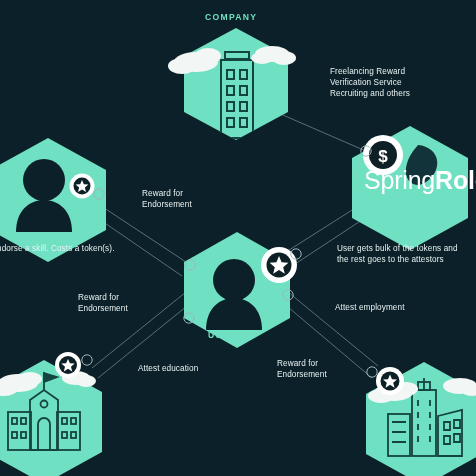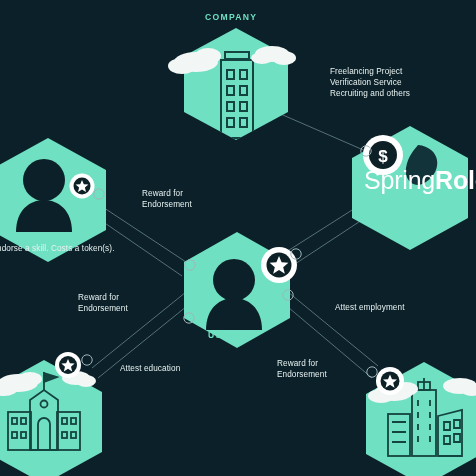--- a/index.html
+++ b/index.html
@@ -230,34 +230,36 @@
       <circle cx="372" cy="372" r="5.2" fill="none" stroke="#9fb6bc" stroke-width="1"></circle>
     </g>
   </svg>
 
   <div class="node-title" style="left:205px;top:12px;">COMPANY</div>
 
   <div class="node-title" style="left:208px;top:330px;">USER</div>
 
   <div class="brand-text" style="left:364px;top:166px;"><span class="light">Spring</span><b>Role</b></div>
 
-  <div class="label" style="left:330px;top:66px;">Freelancing Project
+  <div class="label" style="left:330px;top:66px;">Freelancing Reward
 Verification Service
 Recruiting and others</div>
 
   <div class="label" style="left:142px;top:188px;">Reward for
 Endorsement</div>
 
 
   <div class="label" style="left:-3px;top:243px;">ndorse a skill. Costs a token(s).</div>
 
+  <div class="label" style="left:337px;top:243px;">User gets bulk of the tokens and
+the rest goes to the attestors</div>
 
   <div class="label" style="left:78px;top:292px;">Reward for
 Endorsement</div>
 
   <div class="label" style="left:335px;top:302px;">Attest employment</div>
 
-  <div class="label" style="left:120px;top:363px;">Attest education</div>
+  <div class="label" style="left:138px;top:363px;">Attest education</div>
 
   <div class="label" style="left:277px;top:358px;">Reward for
 Endorsement</div>
 
 </div>
 
 </body></html>

